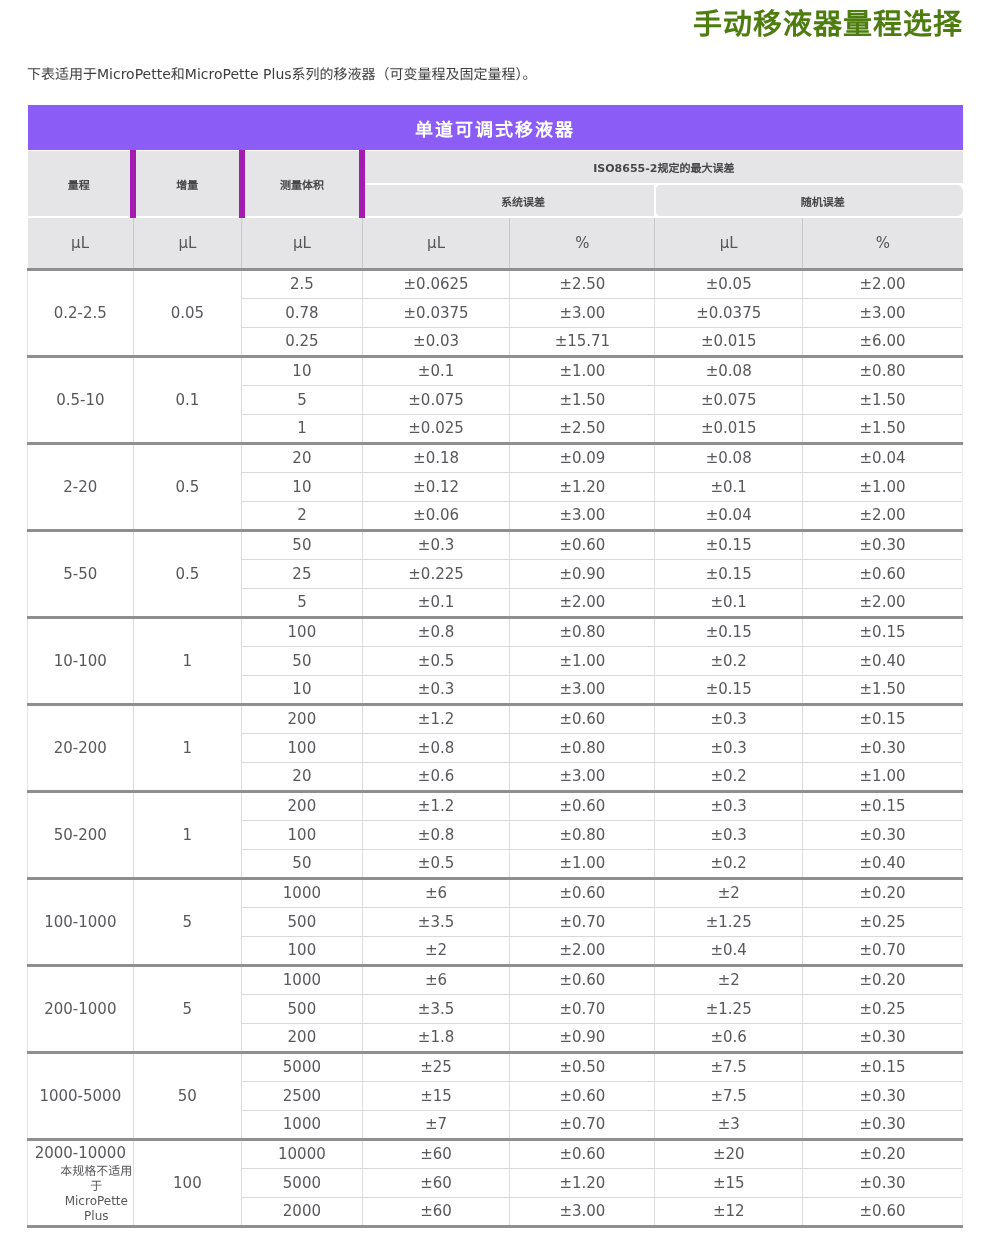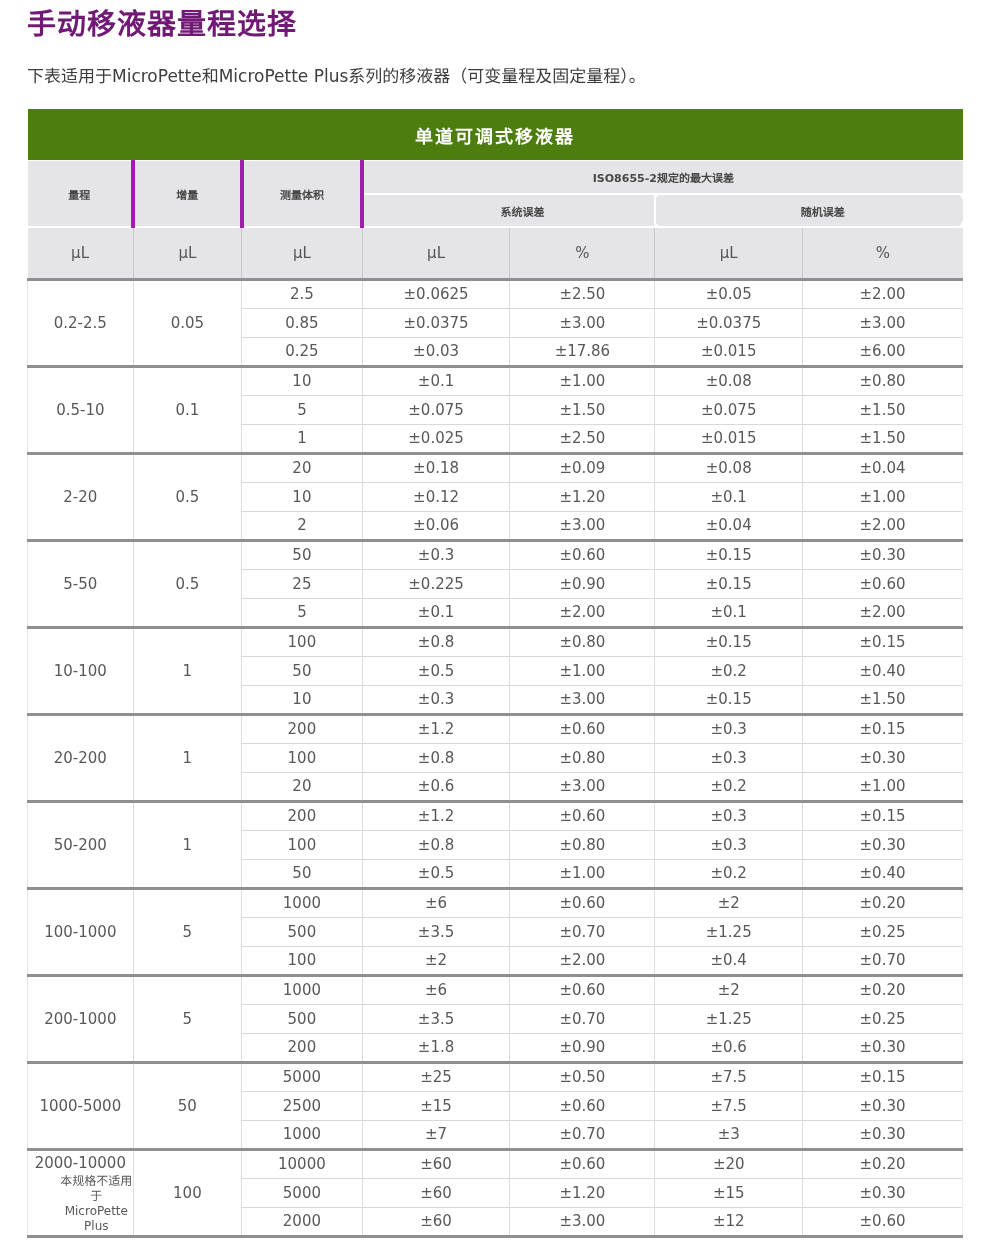--- a/index.html
+++ b/index.html
@@ -8,67 +8,68 @@
     font-family: "DejaVu Sans", "Liberation Sans", sans-serif;
     width: 990px;
   }
   .page {
     width: 990px;
     height: 1243px;
     padding: 6px 27px 0 27px;
     overflow: hidden;
   }
   .page-title {
-    color: #701a75;
+    color: #4d7c0f;
     font-size: 29px;
     font-weight: bold;
     letter-spacing: 1px;
     line-height: 1.3;
+    text-align: right;
   }
   .page-subtitle {
     margin-top: 21px;
     color: #3d3d3d;
-    font-size: 17px;
+    font-size: 14px;
     line-height: 1.4;
   }
   .table-wrap { margin-top: 21px; }
   table.spec {
     width: 936px;
     border-collapse: collapse;
     table-layout: fixed;
     border-bottom: 3px solid #8f8f8f;
   }
   col.c1 { width: 11.3%; }
   col.c2 { width: 11.6%; }
   col.c3 { width: 12.9%; }
   col.c4 { width: 15.8%; }
   col.c5 { width: 15.5%; }
   col.c6 { width: 15.8%; }
   col.c7 { width: 17.1%; }
 
   .caption-row th {
-    background: #4d7c0f;
+    background: #8b5cf6;
     color: #ffffff;
     font-size: 18px;
     font-weight: bold;
     letter-spacing: 2px;
-    height: 51px;
+    height: 45px;
     text-align: center;
     border-bottom: 1px solid #ffffff;
   }
   thead th {
     background: #e5e5e8;
     color: #474747;
     font-weight: bold;
     font-size: 11px;
     text-align: center;
     vertical-align: middle;
   }
   th.hdr { height: 33px; border-right: 1px solid #c9c9cc; }
-  th.hdr-span3 { border-right: 4px solid #a21caf; margin-left: 38px; }
+  th.hdr-span3 { border-right: 6px solid #a21caf; margin-left: 38px; }
   th.iso-hdr { height: 34px; border-bottom: 2px solid #ffffff; }
   th.sub-hdr { height: 33px; border-right: 2px solid #ffffff; padding-left: 27px; }
   th.sub-hdr:last-child, th.hdr:last-child { border-right: none; border-radius: 8px; }
   tr.units-row th {
     height: 52px;
     font-weight: normal;
     font-size: 15px;
     color: #55555a;
     border-top: 2px solid #ffffff;
     border-right: 1px solid #c9c9cc;
@@ -147,30 +148,30 @@
               <div class="range-value">0.2-2.5</div>
             </td>
             <td rowspan="3" class="inc-cell">0.05</td>
             <td>2.5</td>
             <td>±0.0625</td>
             <td>±2.50</td>
             <td>±0.05</td>
             <td>±2.00</td>
           </tr>
           <tr class="row-inner">
-            <td>0.85</td>
+            <td>0.78</td>
             <td>±0.0375</td>
             <td>±3.00</td>
             <td>±0.0375</td>
             <td>±3.00</td>
           </tr>
           <tr class="row-inner">
             <td>0.25</td>
             <td>±0.03</td>
-            <td>±17.86</td>
+            <td>±15.71</td>
             <td>±0.015</td>
             <td>±6.00</td>
           </tr>
           <tr class="group-first">
             <td rowspan="3" class="range-cell">
               <div class="range-value">0.5-10</div>
             </td>
             <td rowspan="3" class="inc-cell">0.1</td>
             <td>10</td>
             <td>±0.1</td>

